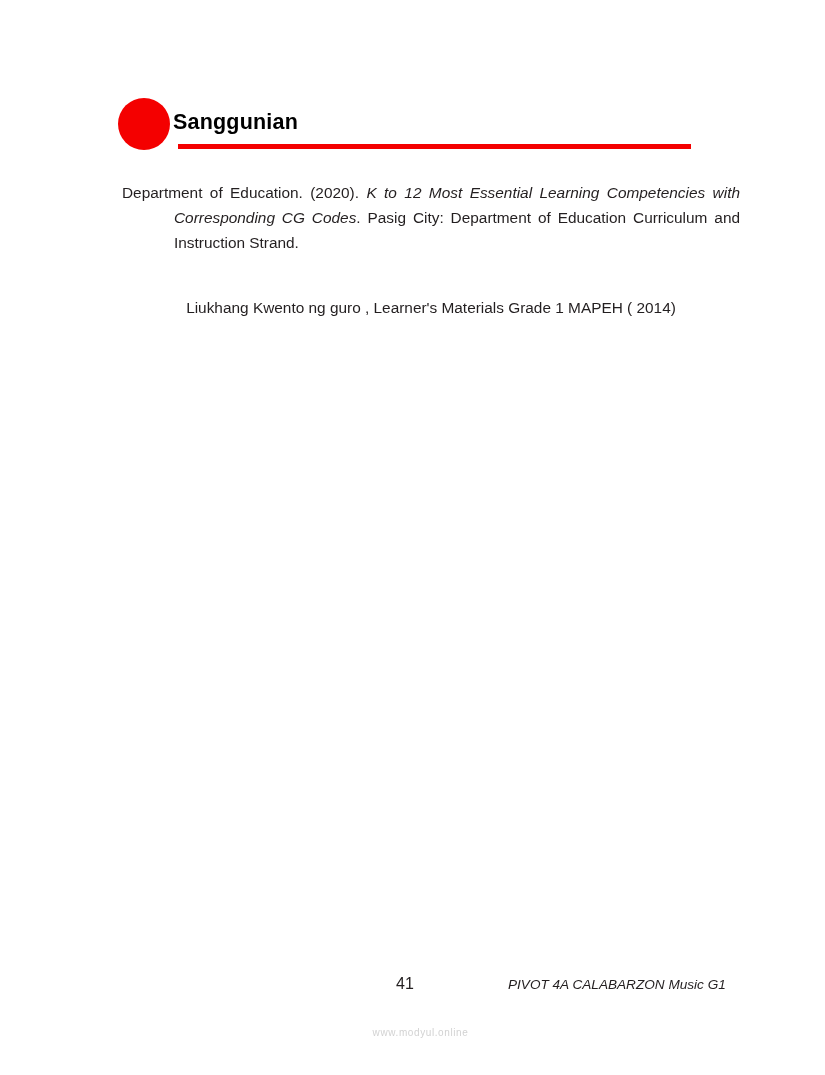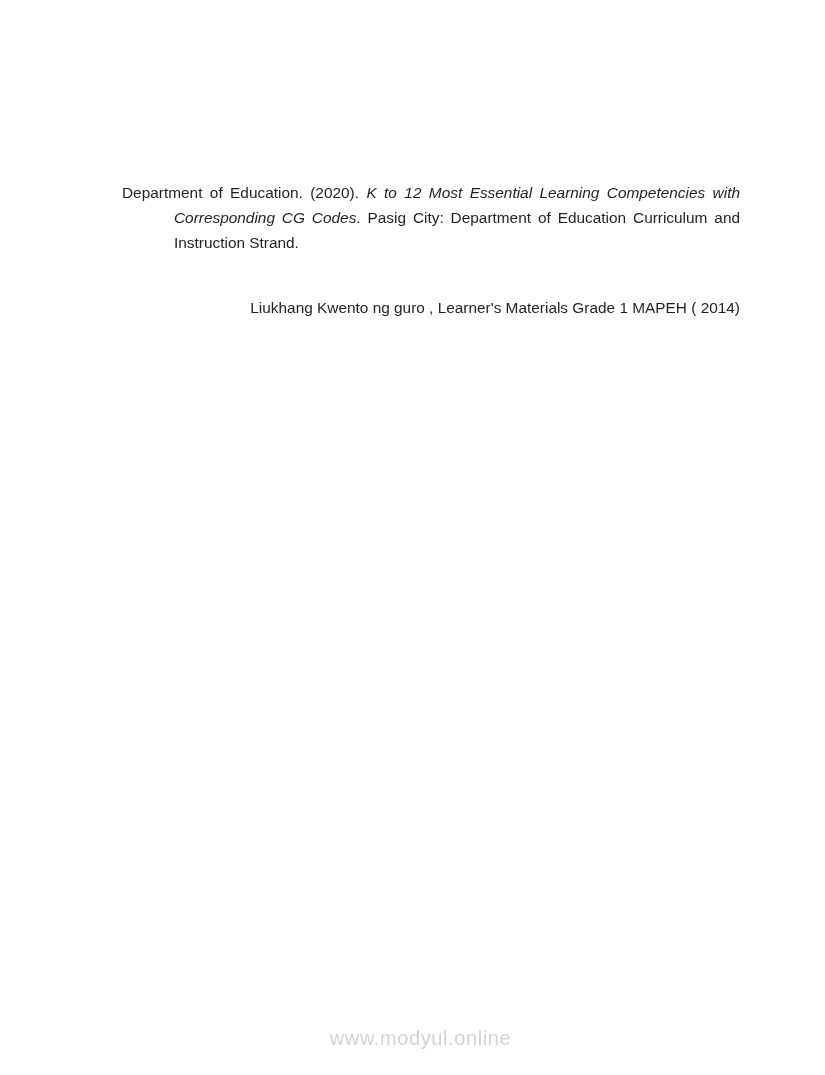--- a/index.html
+++ b/index.html
@@ -76,21 +76,21 @@
   }
   .ref-indent {
     padding-left: 52px;
     text-indent: -52px;
   }
   .ital {
     font-style: italic;
   }
   .ref-last {
     margin-top: 40px;
-    text-align: right;
+    text-align: center;
   }
 
   
   .footer {
     position: absolute;
     left: 0;
     right: 0;
     top: 975px;
     height: 28px;
   }
@@ -109,40 +109,49 @@
     font-style: italic;
     color: #231f20;
     white-space: nowrap;
   }
   .watermark {
     position: absolute;
     left: 16px;
     right: 0;
     top: 1027px;
     text-align: center;
-    font-size: 20px;
+    font-size: 10px;
     letter-spacing: 0.6px;
     color: #d2d2d2;
   }
 </style>
 </head>
 <body>
 
 <div class="page">
 
+  <div class="header">
+    <div class="header-dot"></div>
+    <div class="header-title">Sanggunian</div>
+    <div class="header-rule"></div>
+  </div>
 
   <div class="content">
 
     <p class="ref ref-indent">
       <span>Department of Education. (2020). </span><span class="ital">K to 12 Most Essential Learning Competencies with Corresponding CG Codes</span><span>. Pasig City: Department of Education Curriculum and Instruction Strand.</span>
     </p>
 
 
     <p class="ref ref-last">
       <span>Liukhang Kwento ng guro , Learner's Materials Grade 1 MAPEH ( 2014)</span>
     </p>
 
   </div>
 
+  <div class="footer">
+    <div class="page-number">41</div>
+    <div class="footer-note">PIVOT 4A CALABARZON Music G1</div>
+  </div>
 
   <div class="watermark">www.modyul.online</div>
 
 </div>
 
 </body></html>

